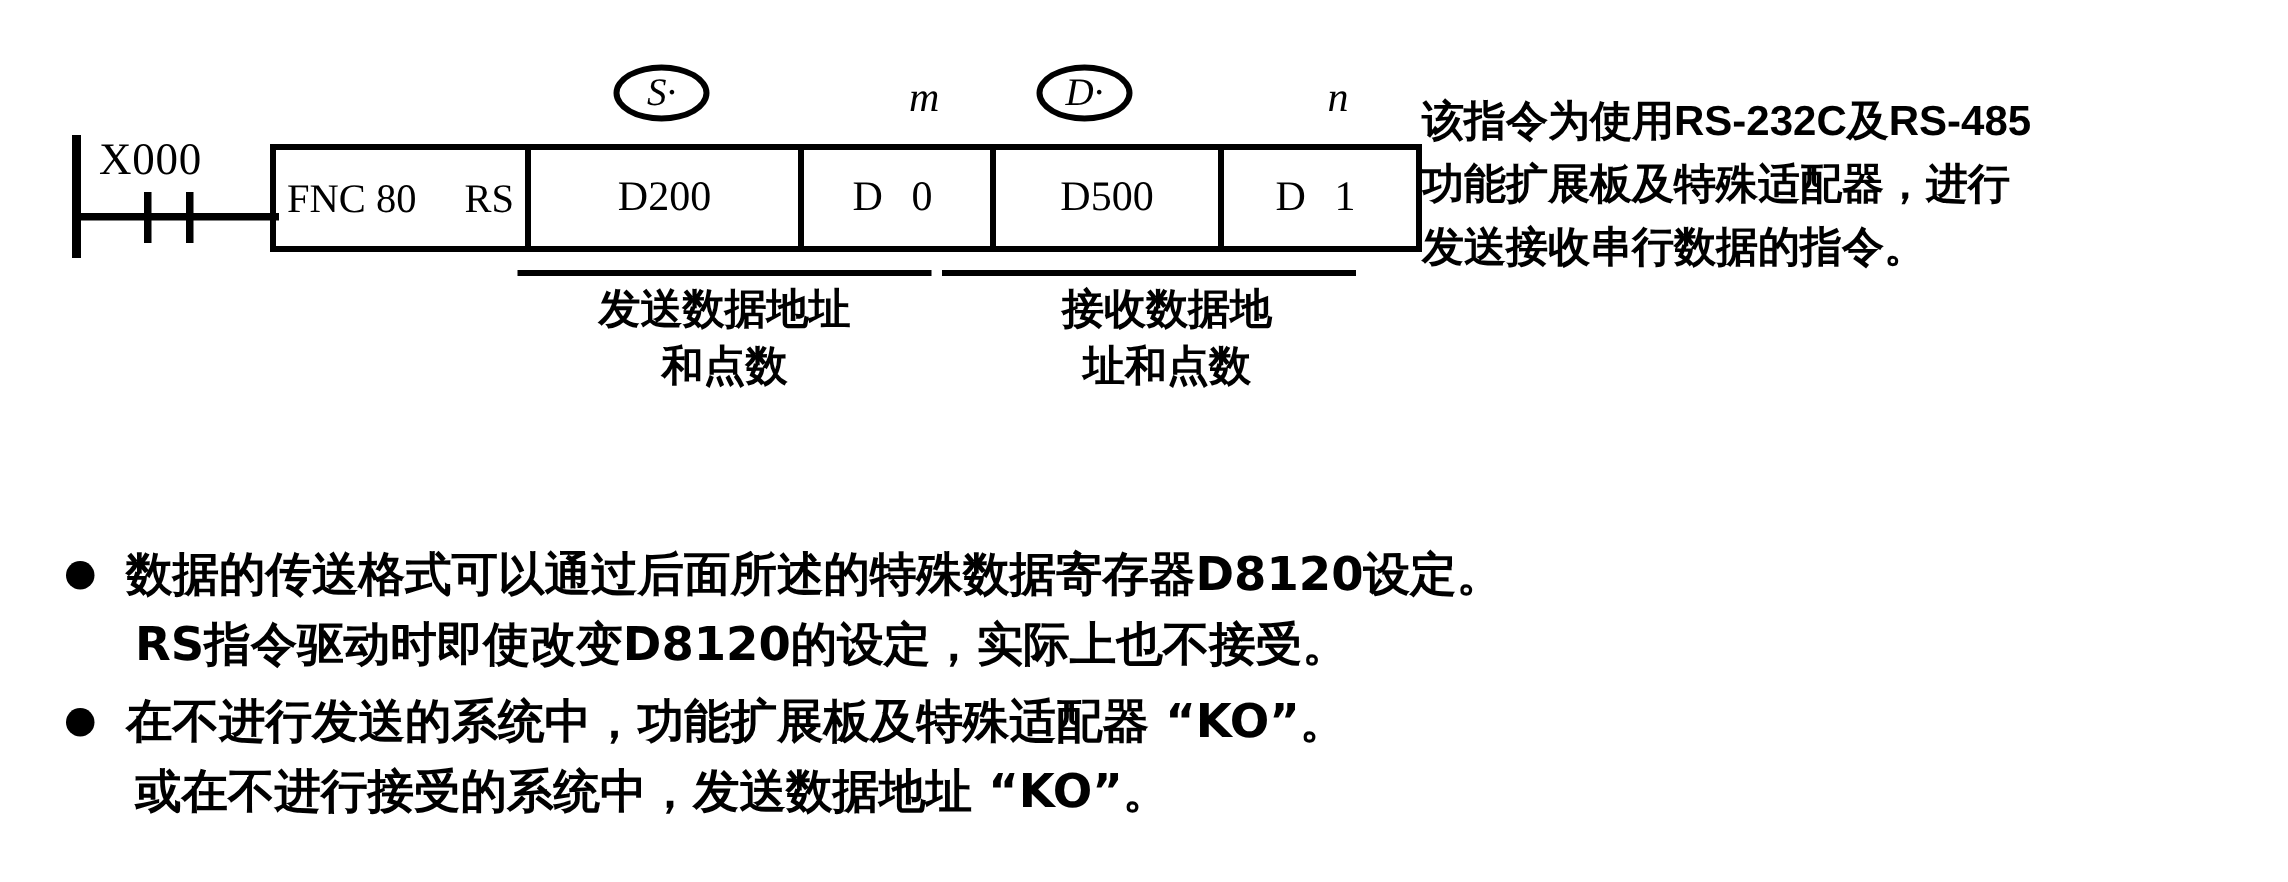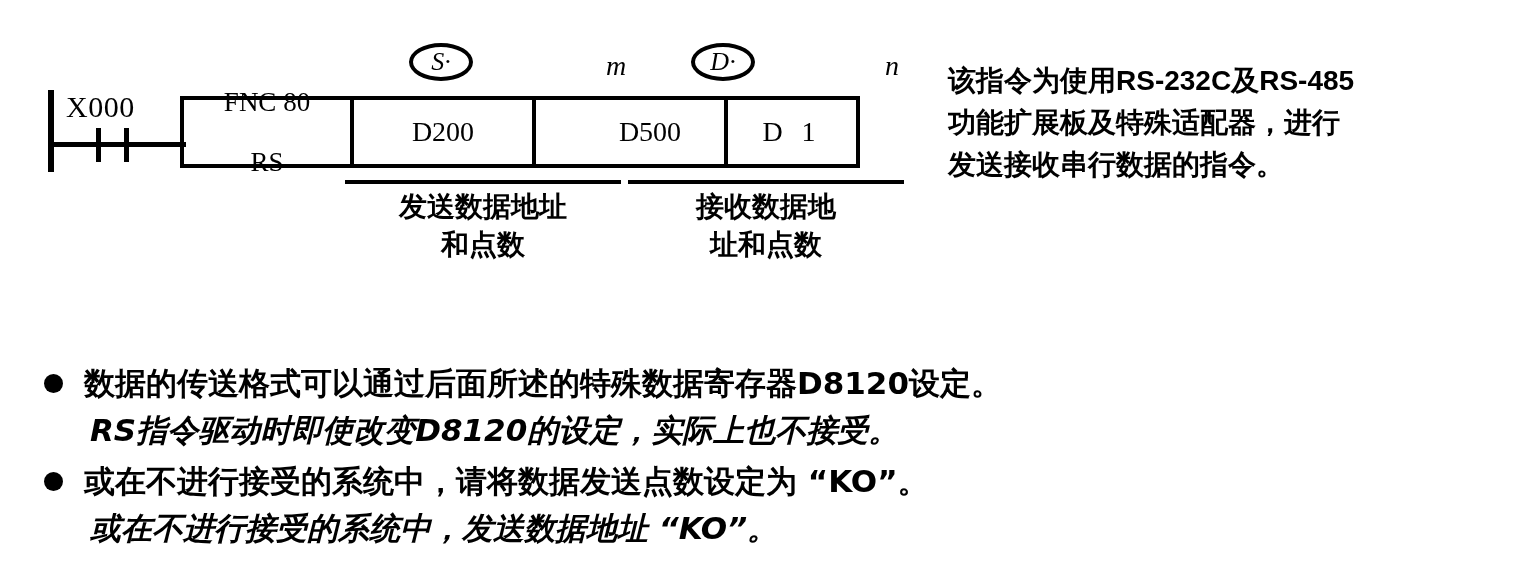--- a/index.html
+++ b/index.html
@@ -86,29 +86,29 @@
     display: flex;
     align-items: center;
     justify-content: center;
     font-size: 28px;
     padding: 0 8px;
     white-space: nowrap;
   }
   .cell:last-child { border-right: none; }
   .cell-fnc {
     width: 170px;
-    flex-direction: column;
+    flex-direction: row;
     justify-content: center;
     line-height: 1.05;
     font-size: 27px;
     gap: 32px;
   }
   .cell-s { width: 182px; }
   .cell-m { width: 128px; letter-spacing: 6px; }
-  .cell-d { width: 152px; margin-left: 40px; }
+  .cell-d { width: 152px; }
   .cell-n { width: 128px; letter-spacing: 6px; }
 
   
   .oval {
     position: absolute;
     border: 4px solid #000;
     border-radius: 50%;
     width: 64px;
     height: 38px;
     display: flex;
@@ -142,21 +142,21 @@
     position: absolute;
     top: 150px;
     font-family: Liberation Serif, serif;
     font-weight: bold;
     font-size: 28px;
     line-height: 1.35;
     text-align: center;
     white-space: pre-line;
   }
   #cap-send { left: 305px; width: 276px; }
-  #cap-recv { left: 588px; width: 276px; }
+  #cap-recv { left: 600px; width: 276px; }
 
   
   #note {
     position: absolute;
     left: 948px;
     top: 60px;
     width: 560px;
     font-family: Liberation Sans, sans-serif;
     font-weight: bold;
     font-size: 28px;
@@ -185,21 +185,20 @@
     position: absolute;
     left: 4px;
     top: 14px;
     width: 19px;
     height: 19px;
     background: #000;
     border-radius: 50%;
   }
   .bullet-line2 {
     padding-left: 6px;
-    font-style: italic;
   }
 </style>
 </head>
 <body>
 
 <div id="ladder">
 
   <div class="rail"></div>
 
   <div class="contact-wrap">
@@ -213,20 +212,21 @@
   <div class="topmark" id="mark-m">m</div>
   <div class="oval" id="oval-d">D·</div>
   <div class="topmark" id="mark-n">n</div>
 
   <div class="inst-row">
     <div class="cell cell-fnc">
       <span>FNC 80</span>
       <span>RS</span>
     </div>
     <div class="cell cell-s">D200</div>
+    <div class="cell cell-m">D 0</div>
     <div class="cell cell-d">D500</div>
     <div class="cell cell-n">D 1</div>
   </div>
 
   <div class="uline" id="uline-send"></div>
   <div class="uline" id="uline-recv"></div>
 
   <div class="caption" id="cap-send">发送数据地址
 和点数</div>
   <div class="caption" id="cap-recv">接收数据地
@@ -238,16 +238,16 @@
 发送接收串行数据的指令。</div>
 
 <div id="bullets">
   <div class="bullet-block">
     <span class="bullet-dot"></span>
     <div>数据的传送格式可以通过后面所述的特殊数据寄存器D8120设定。</div>
     <div class="bullet-line2">RS指令驱动时即使改变D8120的设定，实际上也不接受。</div>
   </div>
   <div class="bullet-block">
     <span class="bullet-dot"></span>
-    <div>或在不进行接受的系统中，请将数据发送点数设定为 “KO”。</div>
+    <div>在不进行发送的系统中，功能扩展板及特殊适配器 “KO”。</div>
     <div class="bullet-line2">或在不进行接受的系统中，发送数据地址 “KO”。</div>
   </div>
 </div>
 
 </body></html>

